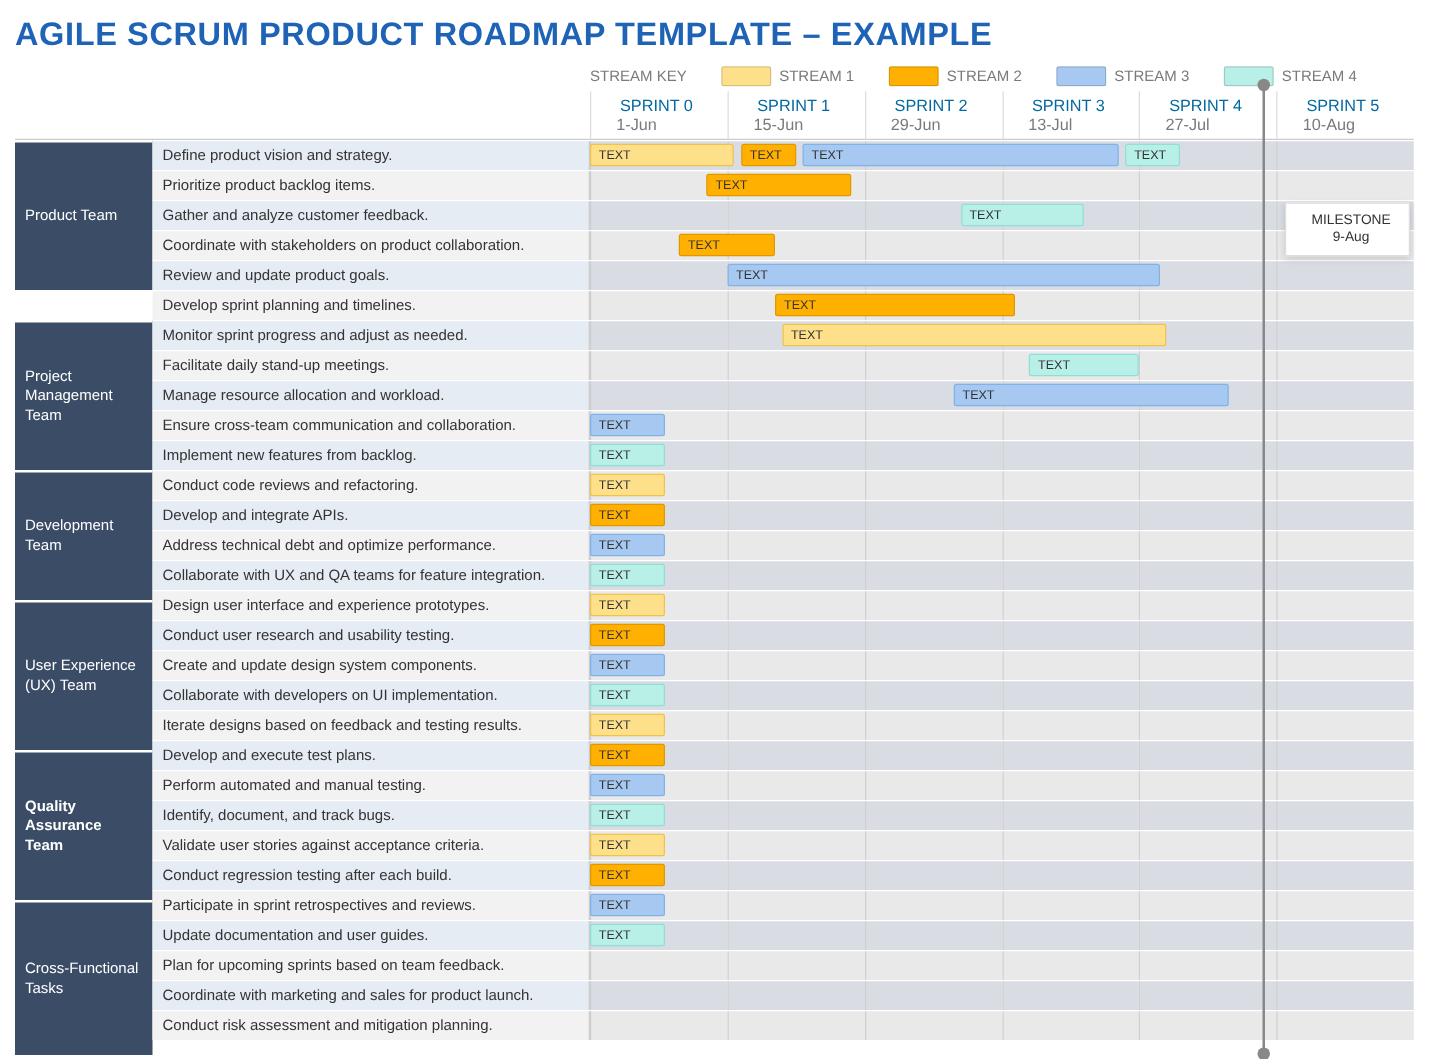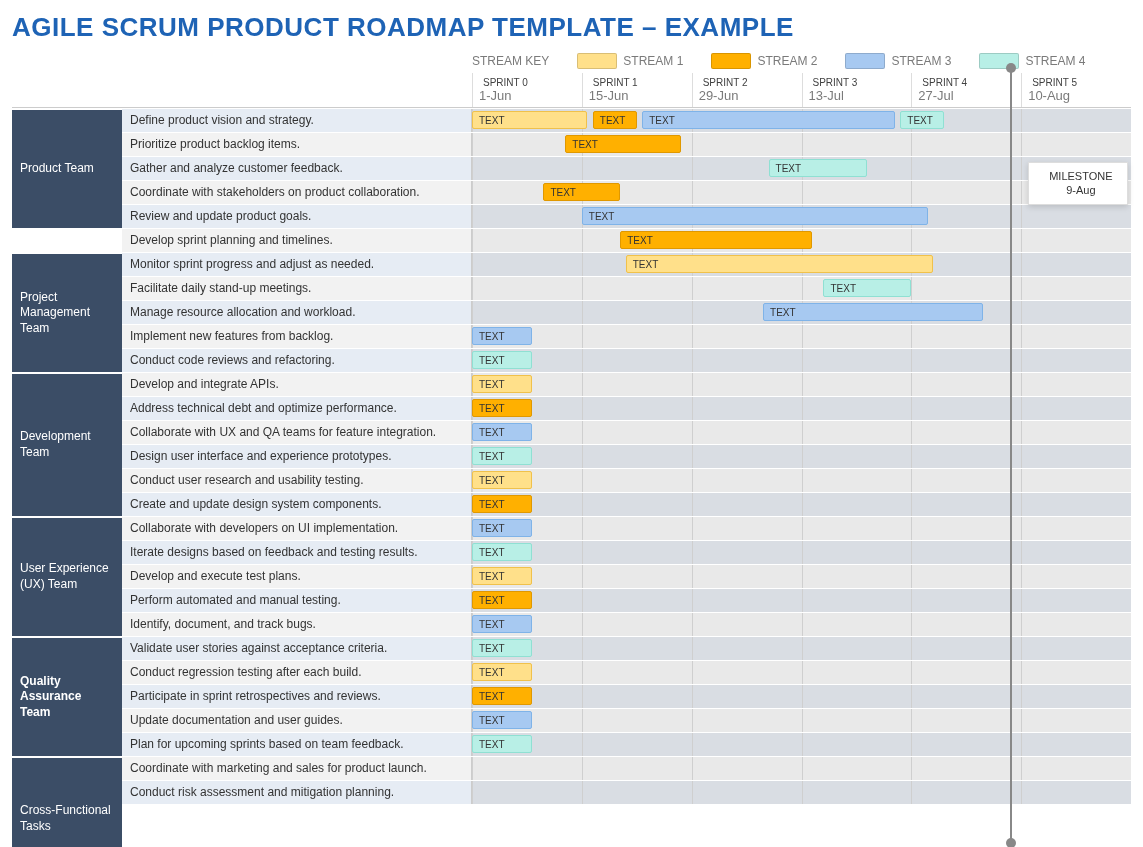--- a/index.html
+++ b/index.html
@@ -14,22 +14,22 @@
     --s4:#b8efe6; --s4b:#8fe0d3;
   }
   *{box-sizing:border-box;font-family:"Segoe UI",Arial,sans-serif}
   body{margin:0;padding:12px;color:#333;font-size:13px}
   h1{color:var(--blue);font-weight:700;font-size:26px;letter-spacing:.5px;margin:0 0 10px 0}
   .wrap{display:flex;flex-direction:column;position:relative}
   .legend{display:flex;align-items:center;gap:28px;margin-left:460px;margin-bottom:4px;color:#7a7a7a;font-size:12px}
   .legend .sw{display:inline-flex;align-items:center;gap:6px}
   .legend .box{width:40px;height:16px;border-radius:2px;border:1px solid rgba(0,0,0,.15)}
   .grid-head{display:grid;grid-template-columns:460px repeat(6,1fr);margin-left:0}
-  .sprint{padding:4px 6px 0 10px;color:#404040;font-size:10px;border-left:1px solid #ddd}
-  .date{padding:0 6px 4px 6px;color:#7a7a7a;font-size:13px;border-left:1px solid #ddd}
+  .sprint{padding:4px 6px 0 23px;color:#0369a1;font-size:13px;border-left:1px solid #ddd}
+  .date{padding:0 6px 4px 20px;color:#7a7a7a;font-size:13px;border-left:1px solid #ddd}
   .sep{border-bottom:1px solid #ccc}
   .body{display:flex;position:relative}
   .groupcol{width:110px;display:flex;flex-direction:column}
   .group{background:var(--dark);color:#fff;font-size:12px;line-height:1.3;display:flex;align-items:center;padding:6px 8px;border-top:2px solid #fff}
   .rows{flex:1;display:flex;flex-direction:column}
   .row{display:grid;grid-template-columns:350px repeat(6,1fr);height:24px;border-top:1px solid #fff;position:relative}
   .task{padding:4px 8px;font-size:12px;color:#333;white-space:nowrap;overflow:hidden;text-overflow:ellipsis;border-right:1px solid #ccc}
   .cell{border-left:1px solid var(--grid)}
   .row:nth-child(odd) .task{background:var(--row-odd)}
   .row:nth-child(even) .task{background:var(--row-even)}
@@ -88,21 +88,21 @@
       <div class="date">29-Jun</div>
       <div class="date">13-Jul</div>
       <div class="date">27-Jul</div>
       <div class="date">10-Aug</div>
     </div>
 
   <div class="body">
     <div class="groupcol" id="groupcol">
         <div class="group" style="height: 120px;">Product Team</div>
         <div class="group" style="height: 120px; margin-top: 24px;">Project Management Team</div>
-        <div class="group" style="height: 144px;">Development Team</div>
+        <div class="group" style="height: 104px;">Development Team</div>
         <div class="group" style="height: 120px;">User Experience (UX) Team</div>
         <div class="group" style="height: 120px; font-weight: bold;">Quality Assurance Team</div>
         <div class="group" style="height: 124px;">Cross-Functional Tasks</div>
       </div>
     <div class="rows" id="rows">
         <div class="row">
           <div class="task">Define product vision and strategy.</div>
           <div class="cell"></div>
           <div class="cell"></div>
           <div class="cell"></div>
@@ -168,20 +168,29 @@
           <div class="task">Facilitate daily stand-up meetings.</div>
           <div class="cell"></div>
           <div class="cell"></div>
           <div class="cell"></div>
           <div class="cell"></div>
           <div class="cell"></div>
           <div class="cell"></div>
         </div>
         <div class="row">
           <div class="task">Manage resource allocation and workload.</div>
+          <div class="cell"></div>
+          <div class="cell"></div>
+          <div class="cell"></div>
+          <div class="cell"></div>
+          <div class="cell"></div>
+          <div class="cell"></div>
+        </div>
+        <div class="row">
+          <div class="task">Ensure cross-team communication and collaboration.</div>
           <div class="cell"></div>
           <div class="cell"></div>
           <div class="cell"></div>
           <div class="cell"></div>
           <div class="cell"></div>
           <div class="cell"></div>
         </div>
         <div class="row">
           <div class="task">Implement new features from backlog.</div>
           <div class="cell"></div>

